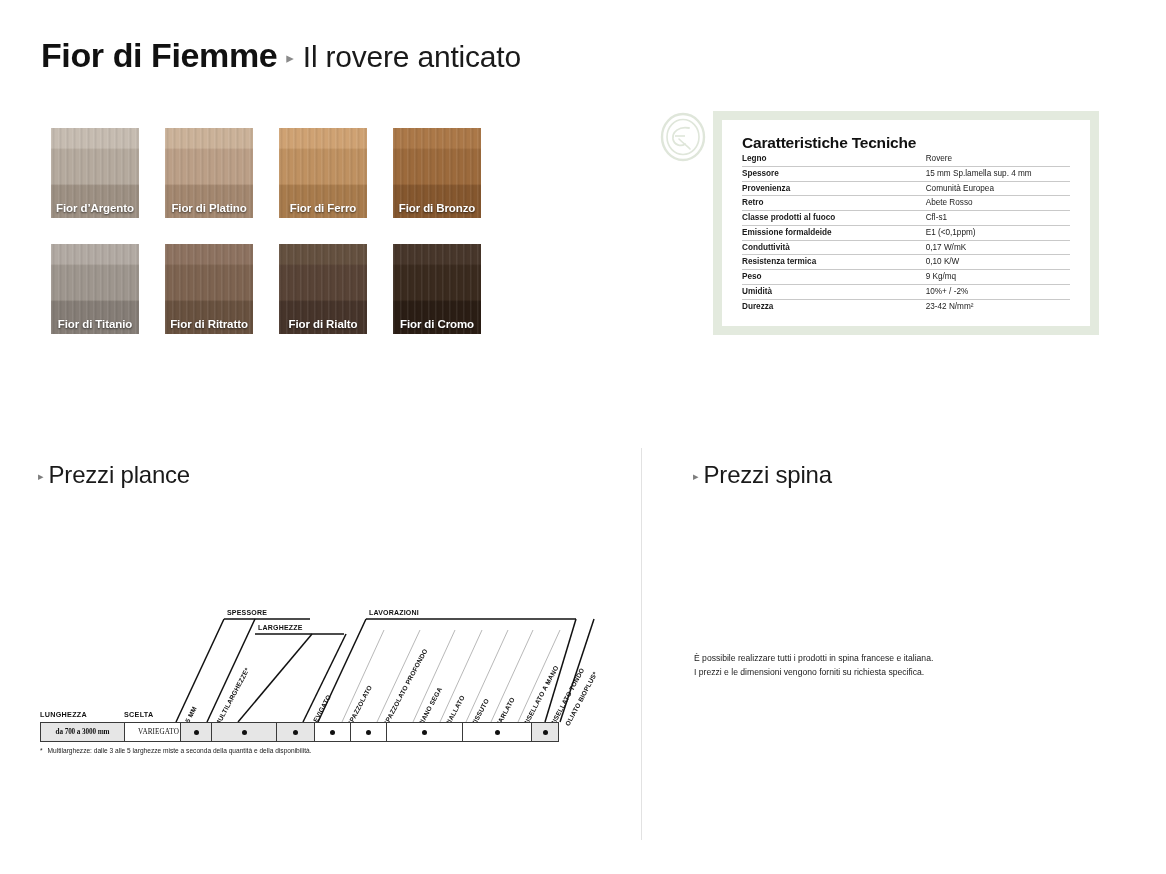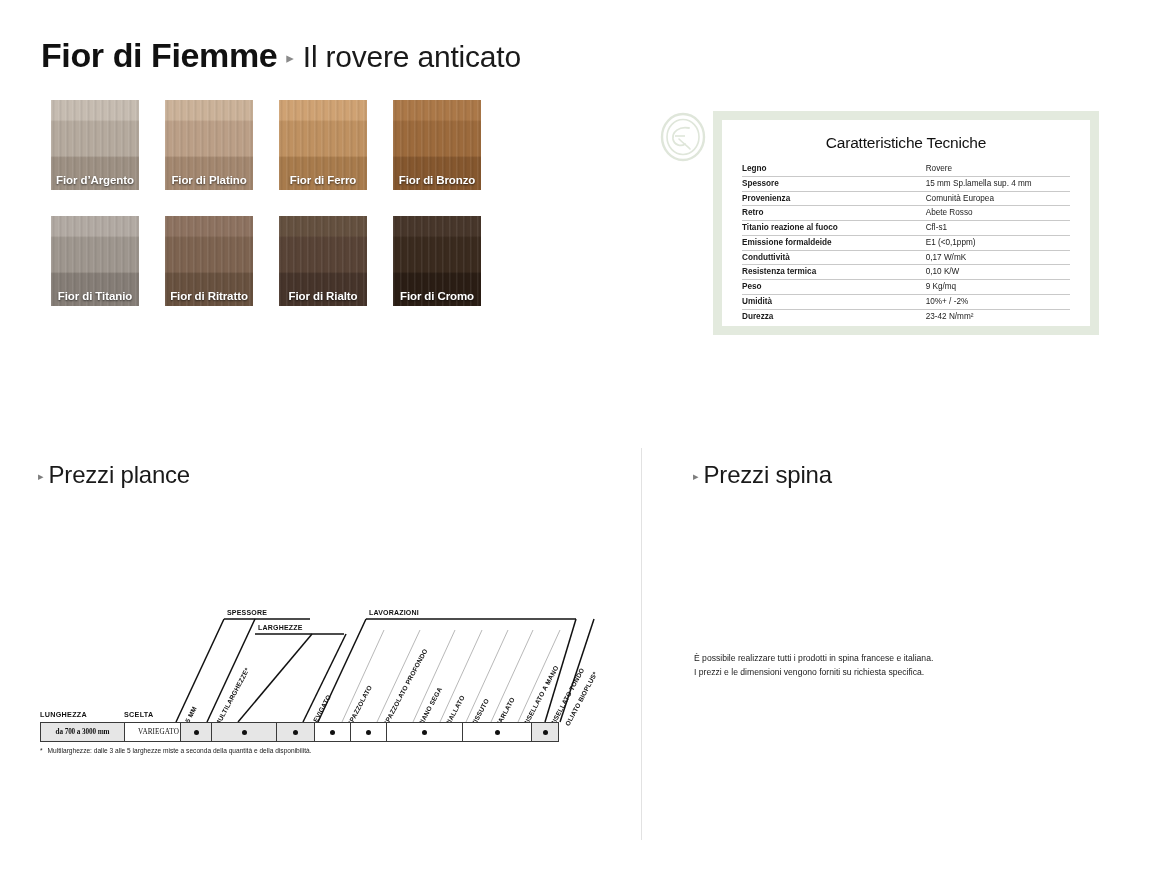--- a/index.html
+++ b/index.html
@@ -43,21 +43,21 @@
     font-size: 30px;
     font-weight: 400;
     color: #1a1a1a;
     letter-spacing: -0.2px;
   }
 
   
   #swatch-grid {
     position: absolute;
     left: 51px;
-    top: 100px;
+    top: 128px;
     display: grid;
     grid-template-columns: repeat(4, 88px);
     grid-auto-rows: 90px;
     column-gap: 10px;
     row-gap: 9px;
     gap: 26px;
   }
   .swatch {
     position: relative;
     overflow: hidden;
@@ -91,25 +91,23 @@
     left: 9px;
     top: 9px;
     right: 9px;
     bottom: 9px;
     background: #ffffff;
     box-sizing: border-box;
     padding: 14px 20px 10px 20px;
   }
   #tech-title {
     font-size: 15.5px;
-    font-weight: normal;
-    color: #111;
-    margin-bottom: 10px;
+    font-weight: bold;
+    color: #111;
     letter-spacing: -0.2px;
-    text-align: center;
   }
   #tech-table {
     width: 100%;
     border-collapse: collapse;
   }
   #tech-table td {
     border-bottom: 1px solid #c9c9c9;
     padding: 2px 0 1.5px 0;
     font-size: 8.2px;
     line-height: 1.25;
@@ -331,21 +329,21 @@
         </tr>
         <tr>
           <td class="k">Provenienza</td>
           <td class="v">Comunità Europea</td>
         </tr>
         <tr>
           <td class="k">Retro</td>
           <td class="v">Abete Rosso</td>
         </tr>
         <tr>
-          <td class="k">Titanio reazione al fuoco</td>
+          <td class="k">Classe prodotti al fuoco</td>
           <td class="v">Cfl-s1</td>
         </tr>
         <tr>
           <td class="k">Emissione formaldeide</td>
           <td class="v">E1 (&lt;0,1ppm)</td>
         </tr>
         <tr>
           <td class="k">Conduttività</td>
           <td class="v">0,17 W/mK</td>
         </tr>

